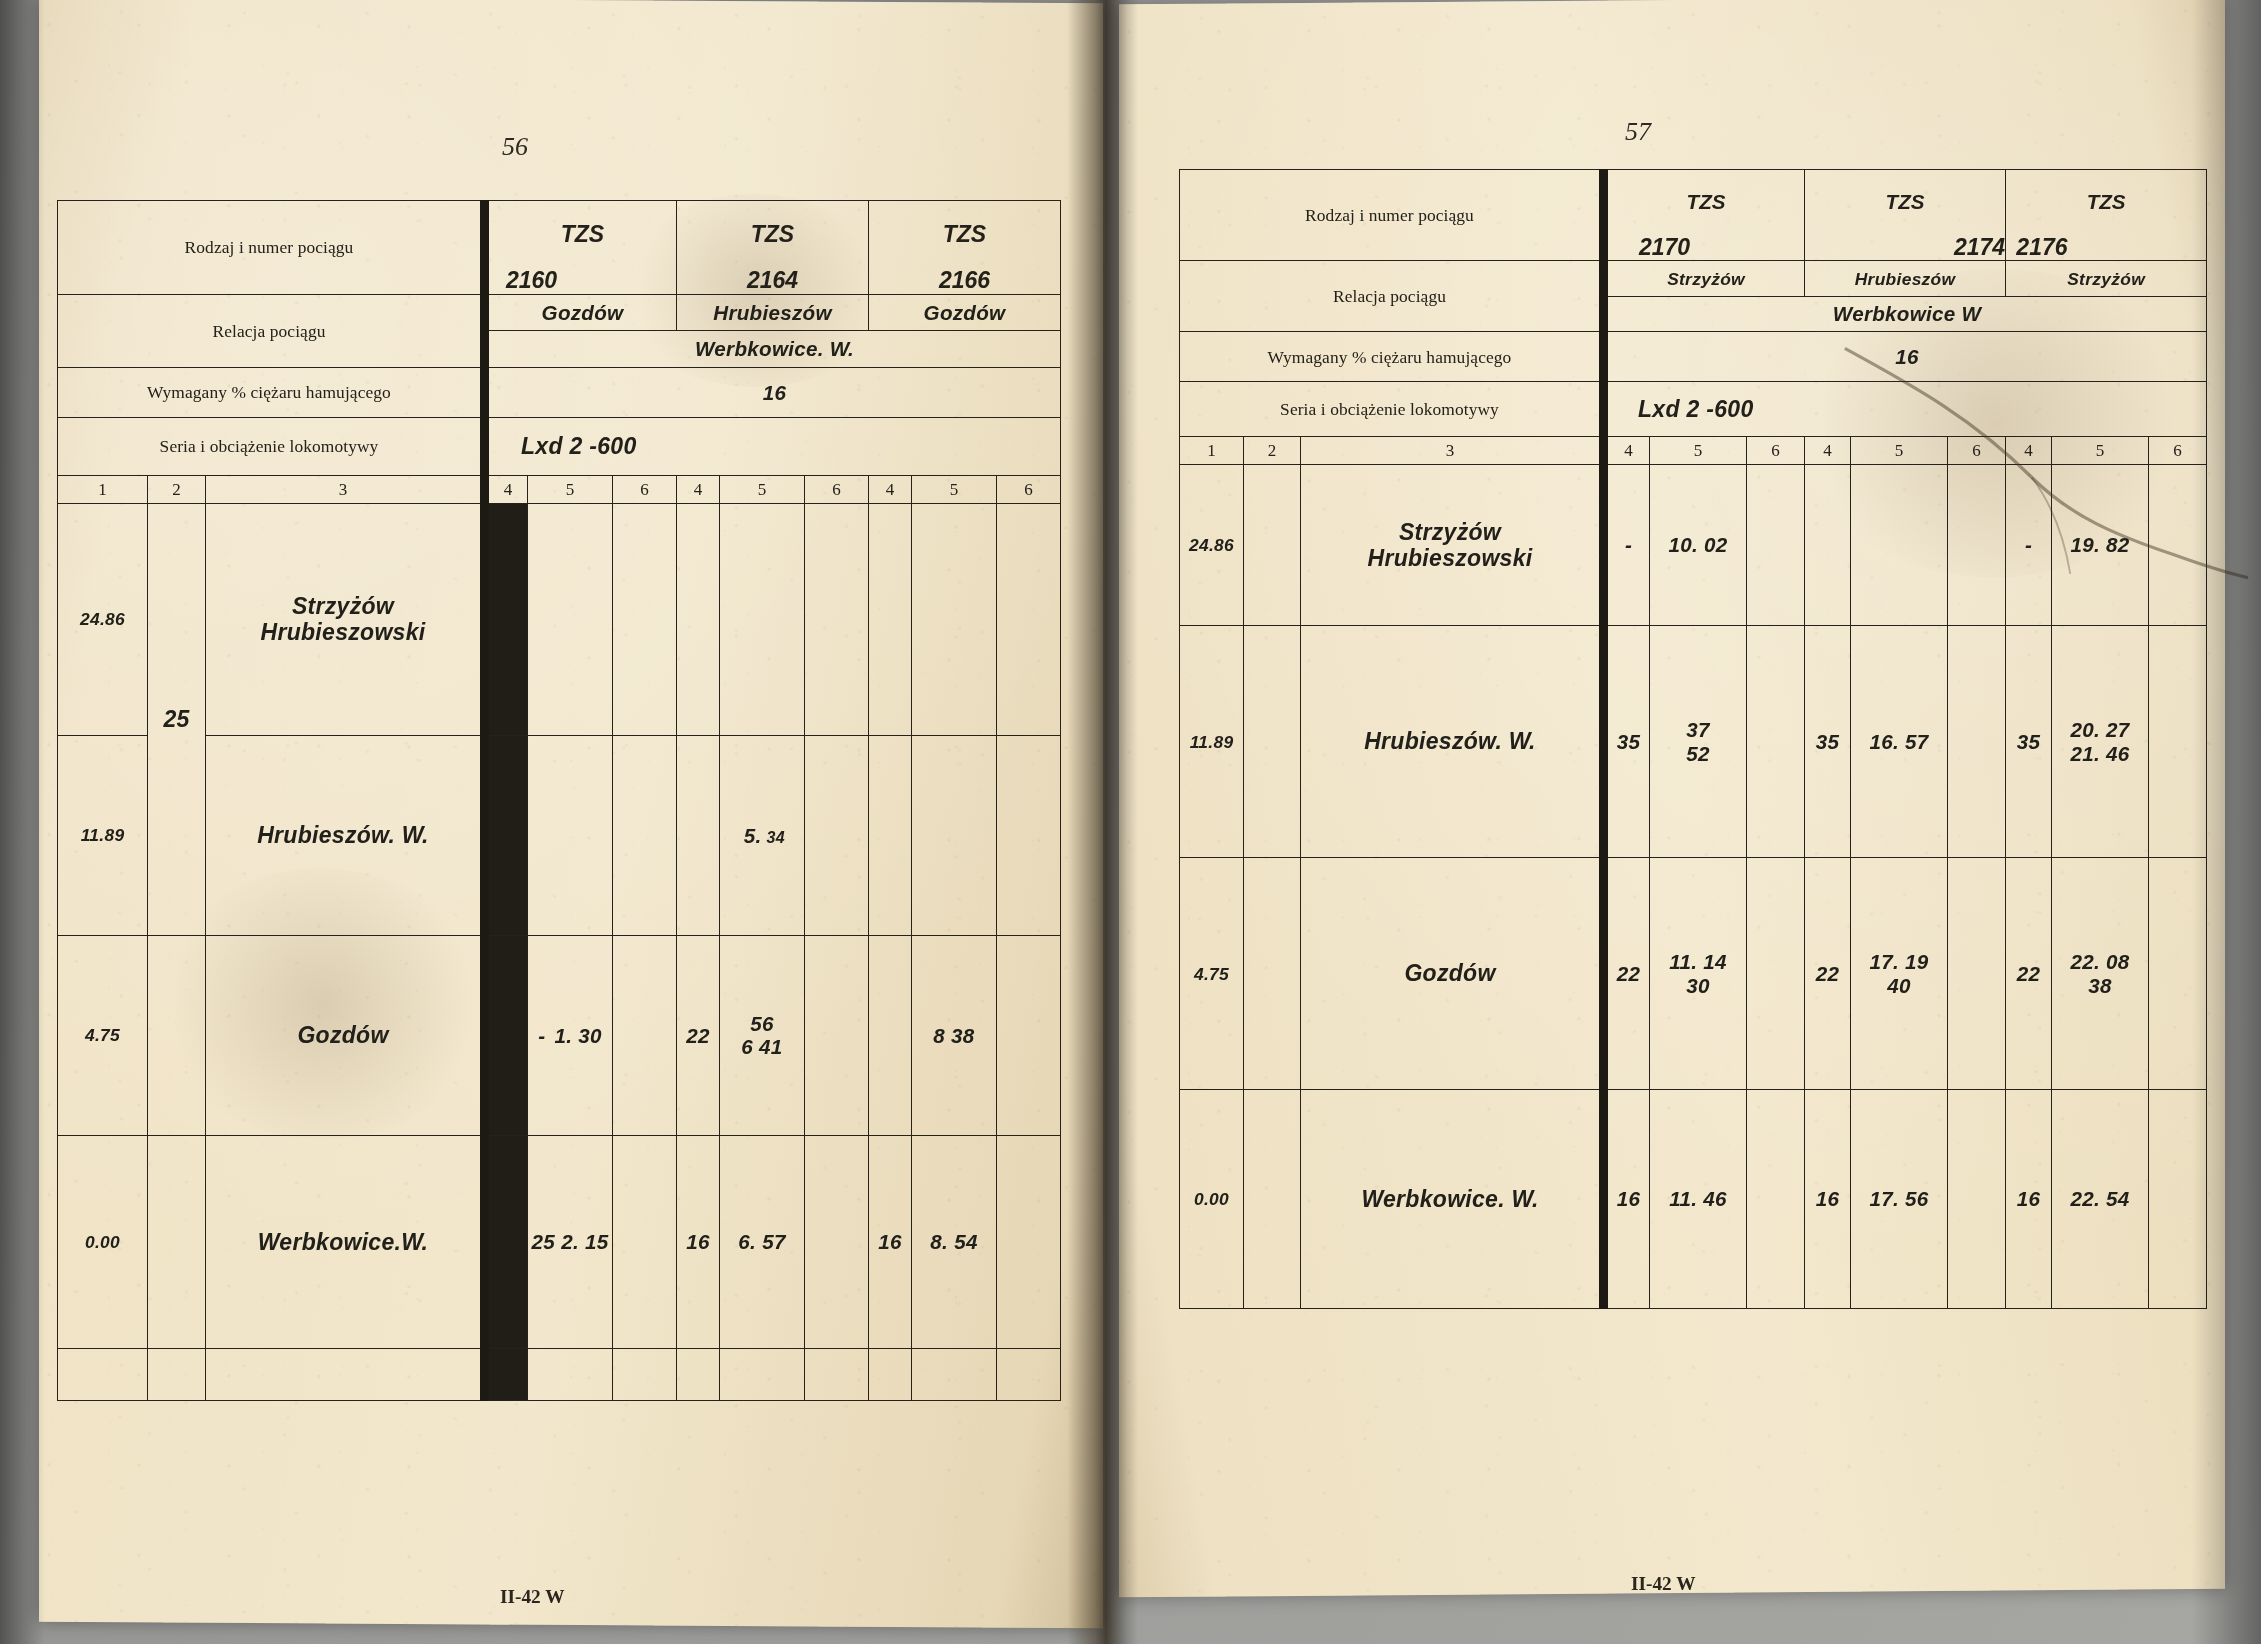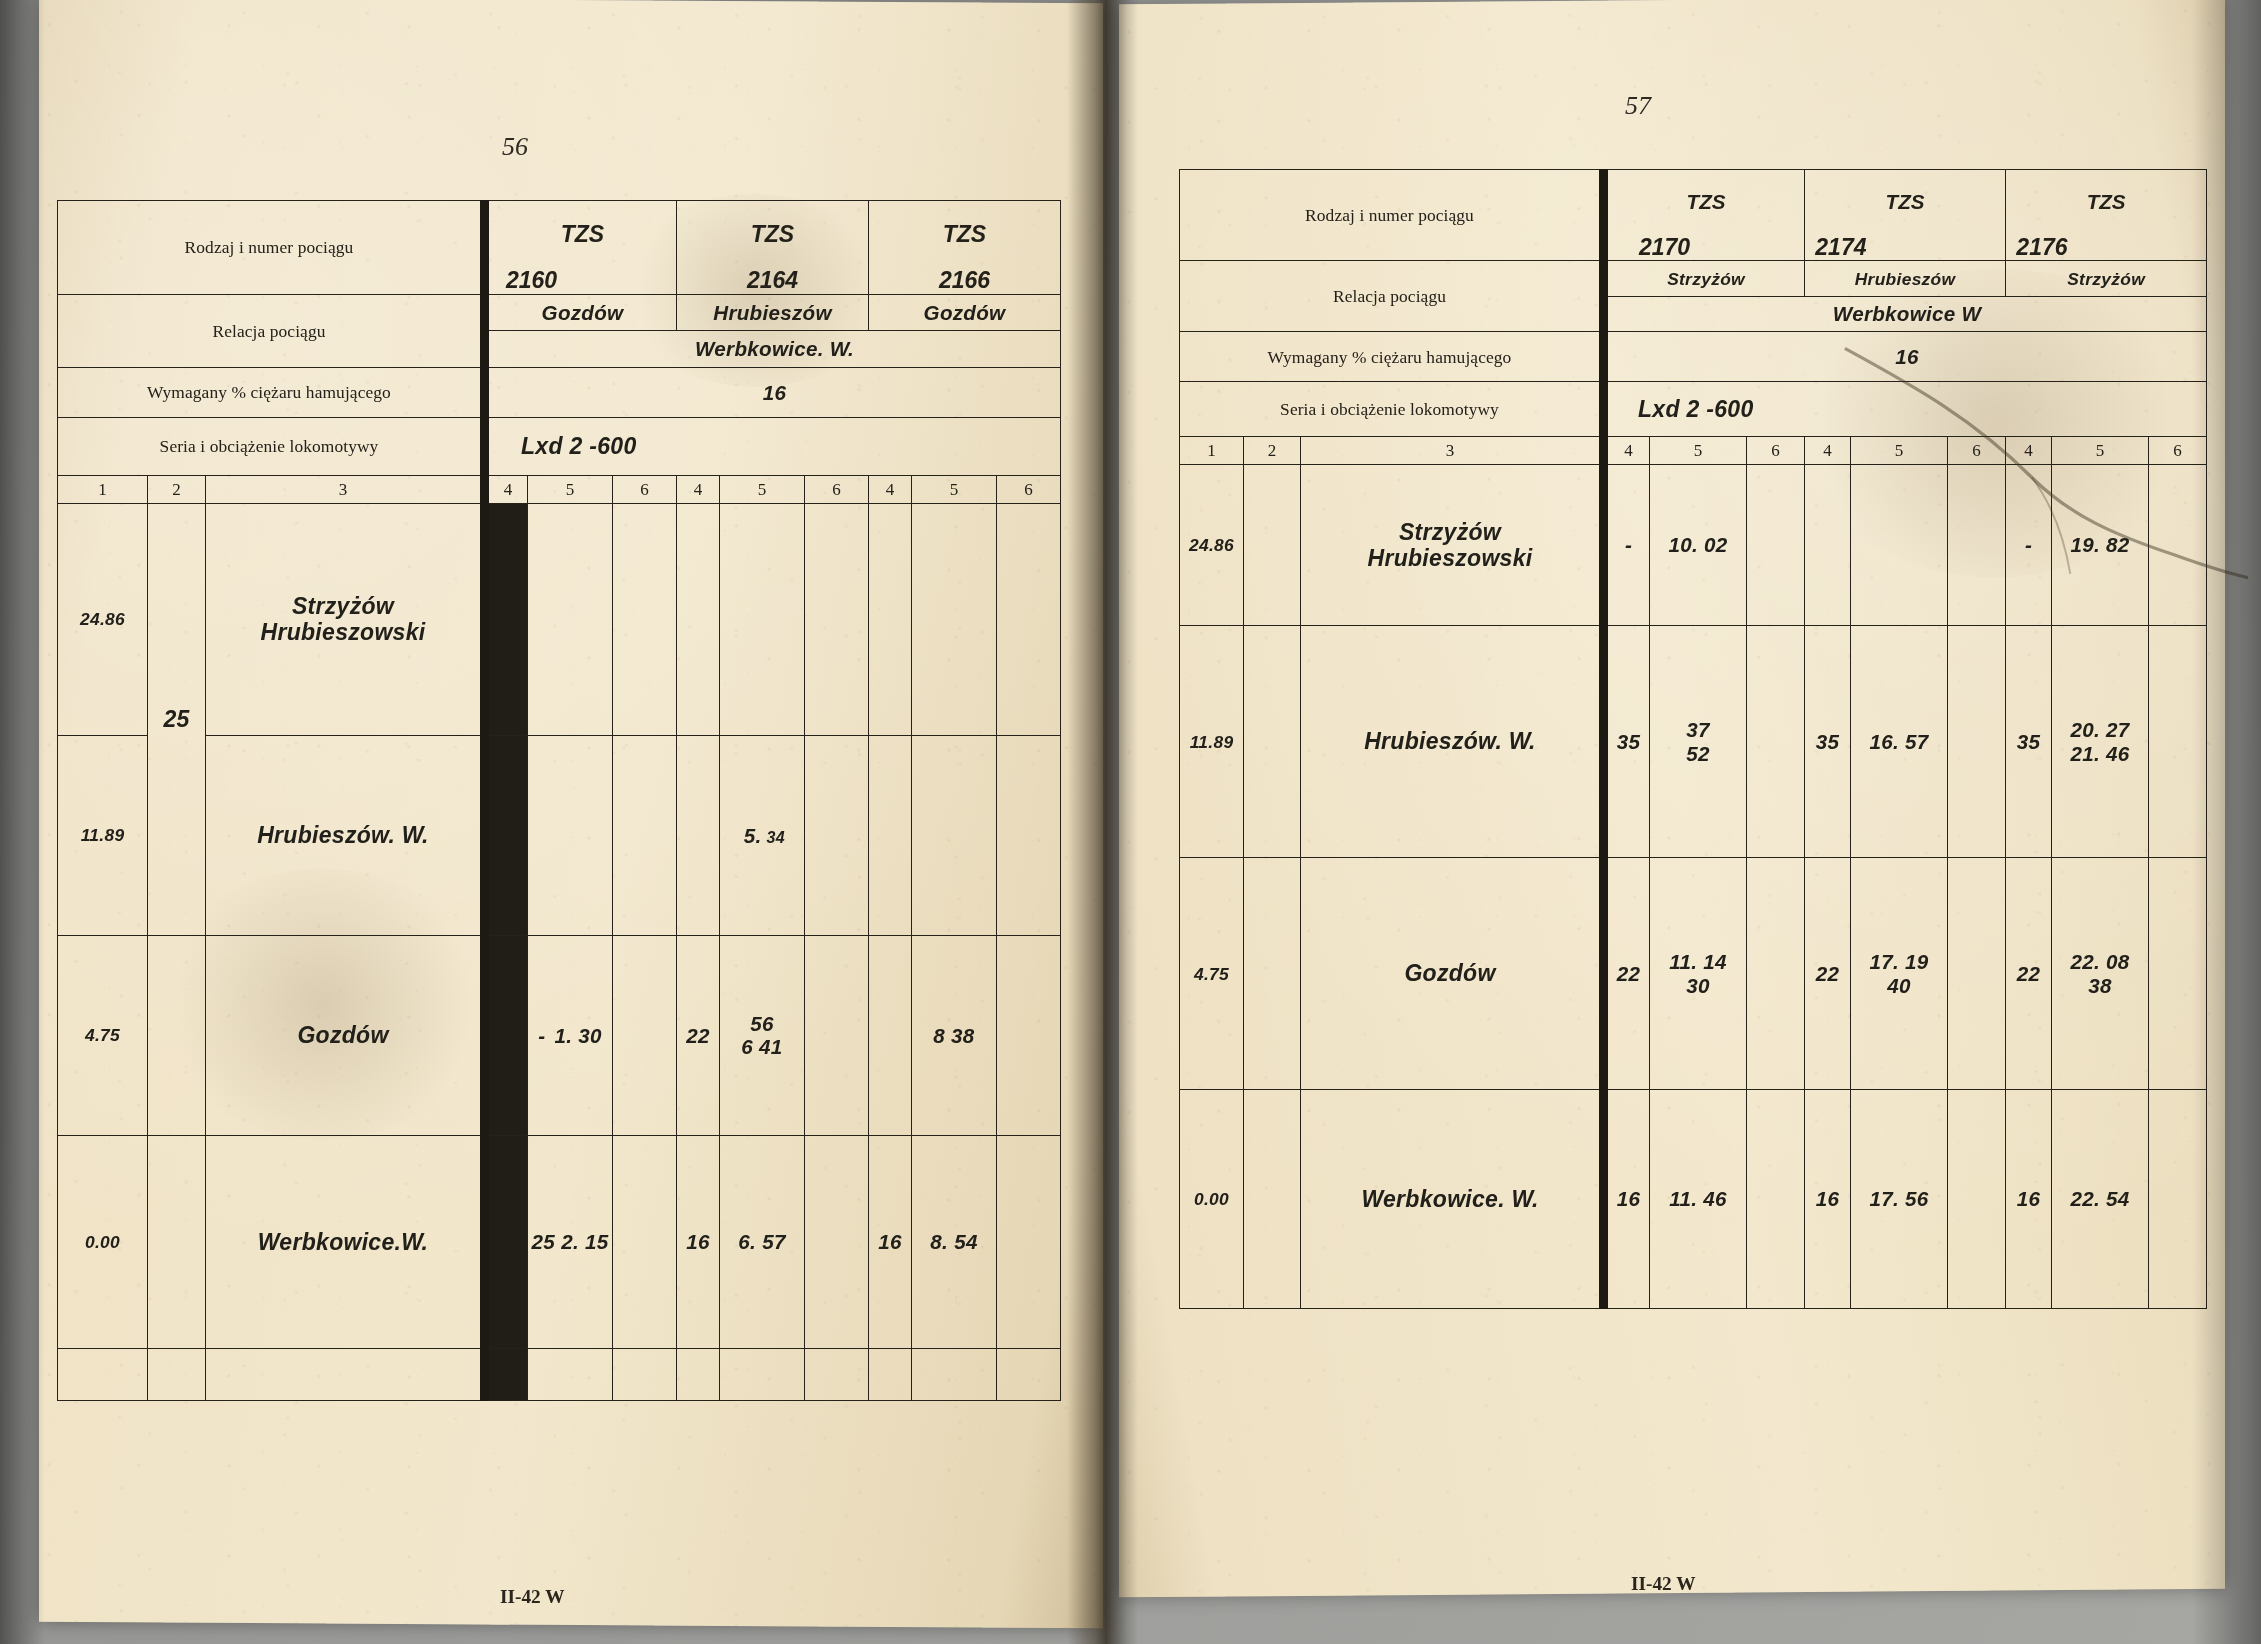--- a/index.html
+++ b/index.html
@@ -257,21 +257,21 @@
   </tbody>
     </table>
 
   <div class="footer" style="left:500px;top:1586px;">II-42 W</div>
 
   <div class="page page-right">
     <div class="grain"></div>
     <div class="stain" style="left:677px;top:271px;width:400px;height:309px;"></div>
   </div>
 
-  <div class="folio" style="left:1625px;top:91px;">57</div>
+  <div class="folio" style="left:1625px;top:117px;">57</div>
 
   <table class="tbl" style="left:1179px;top:169px;width:993px;">
     <colgroup>
       <col style="width:64px">
         <col style="width:57px">
         <col style="width:303px">
       <col style="width:46px">
         <col style="width:97px">
         <col style="width:58px">
       <col style="width:46px">
@@ -284,21 +284,21 @@
 
     <tbody>
         <tr style="height:75px;">
       <td class="hd" colspan="3">Rodzaj i numer pociągu</td>
       <td class="thick-l" colspan="3">
         <div class="ms hw-md">TZS</div>
         <div class="ms hw-lg" style="text-align:left;padding-left:31px;">2170</div>
       </td>
       <td colspan="3">
         <div class="ms hw-md">TZS</div>
-        <div class="ms hw-lg" style="text-align:left;padding-left:10.3px;">2174</div>
+        <div class="ms hw-lg" style="text-align:right;padding-left:10.3px;">2174</div>
       </td>
       <td colspan="3">
         <div class="ms hw-md">TZS</div>
         <div class="ms hw-lg" style="text-align:left;padding-left:10.3px;">2176</div>
       </td>
     </tr>
 
     <tr style="height:36px;">
       <td class="hd" colspan="3" rowspan="2">Relacja pociągu</td>
       <td class="thick-l" colspan="3"><span class="hw hw-sm">Strzyżów</span></td>

